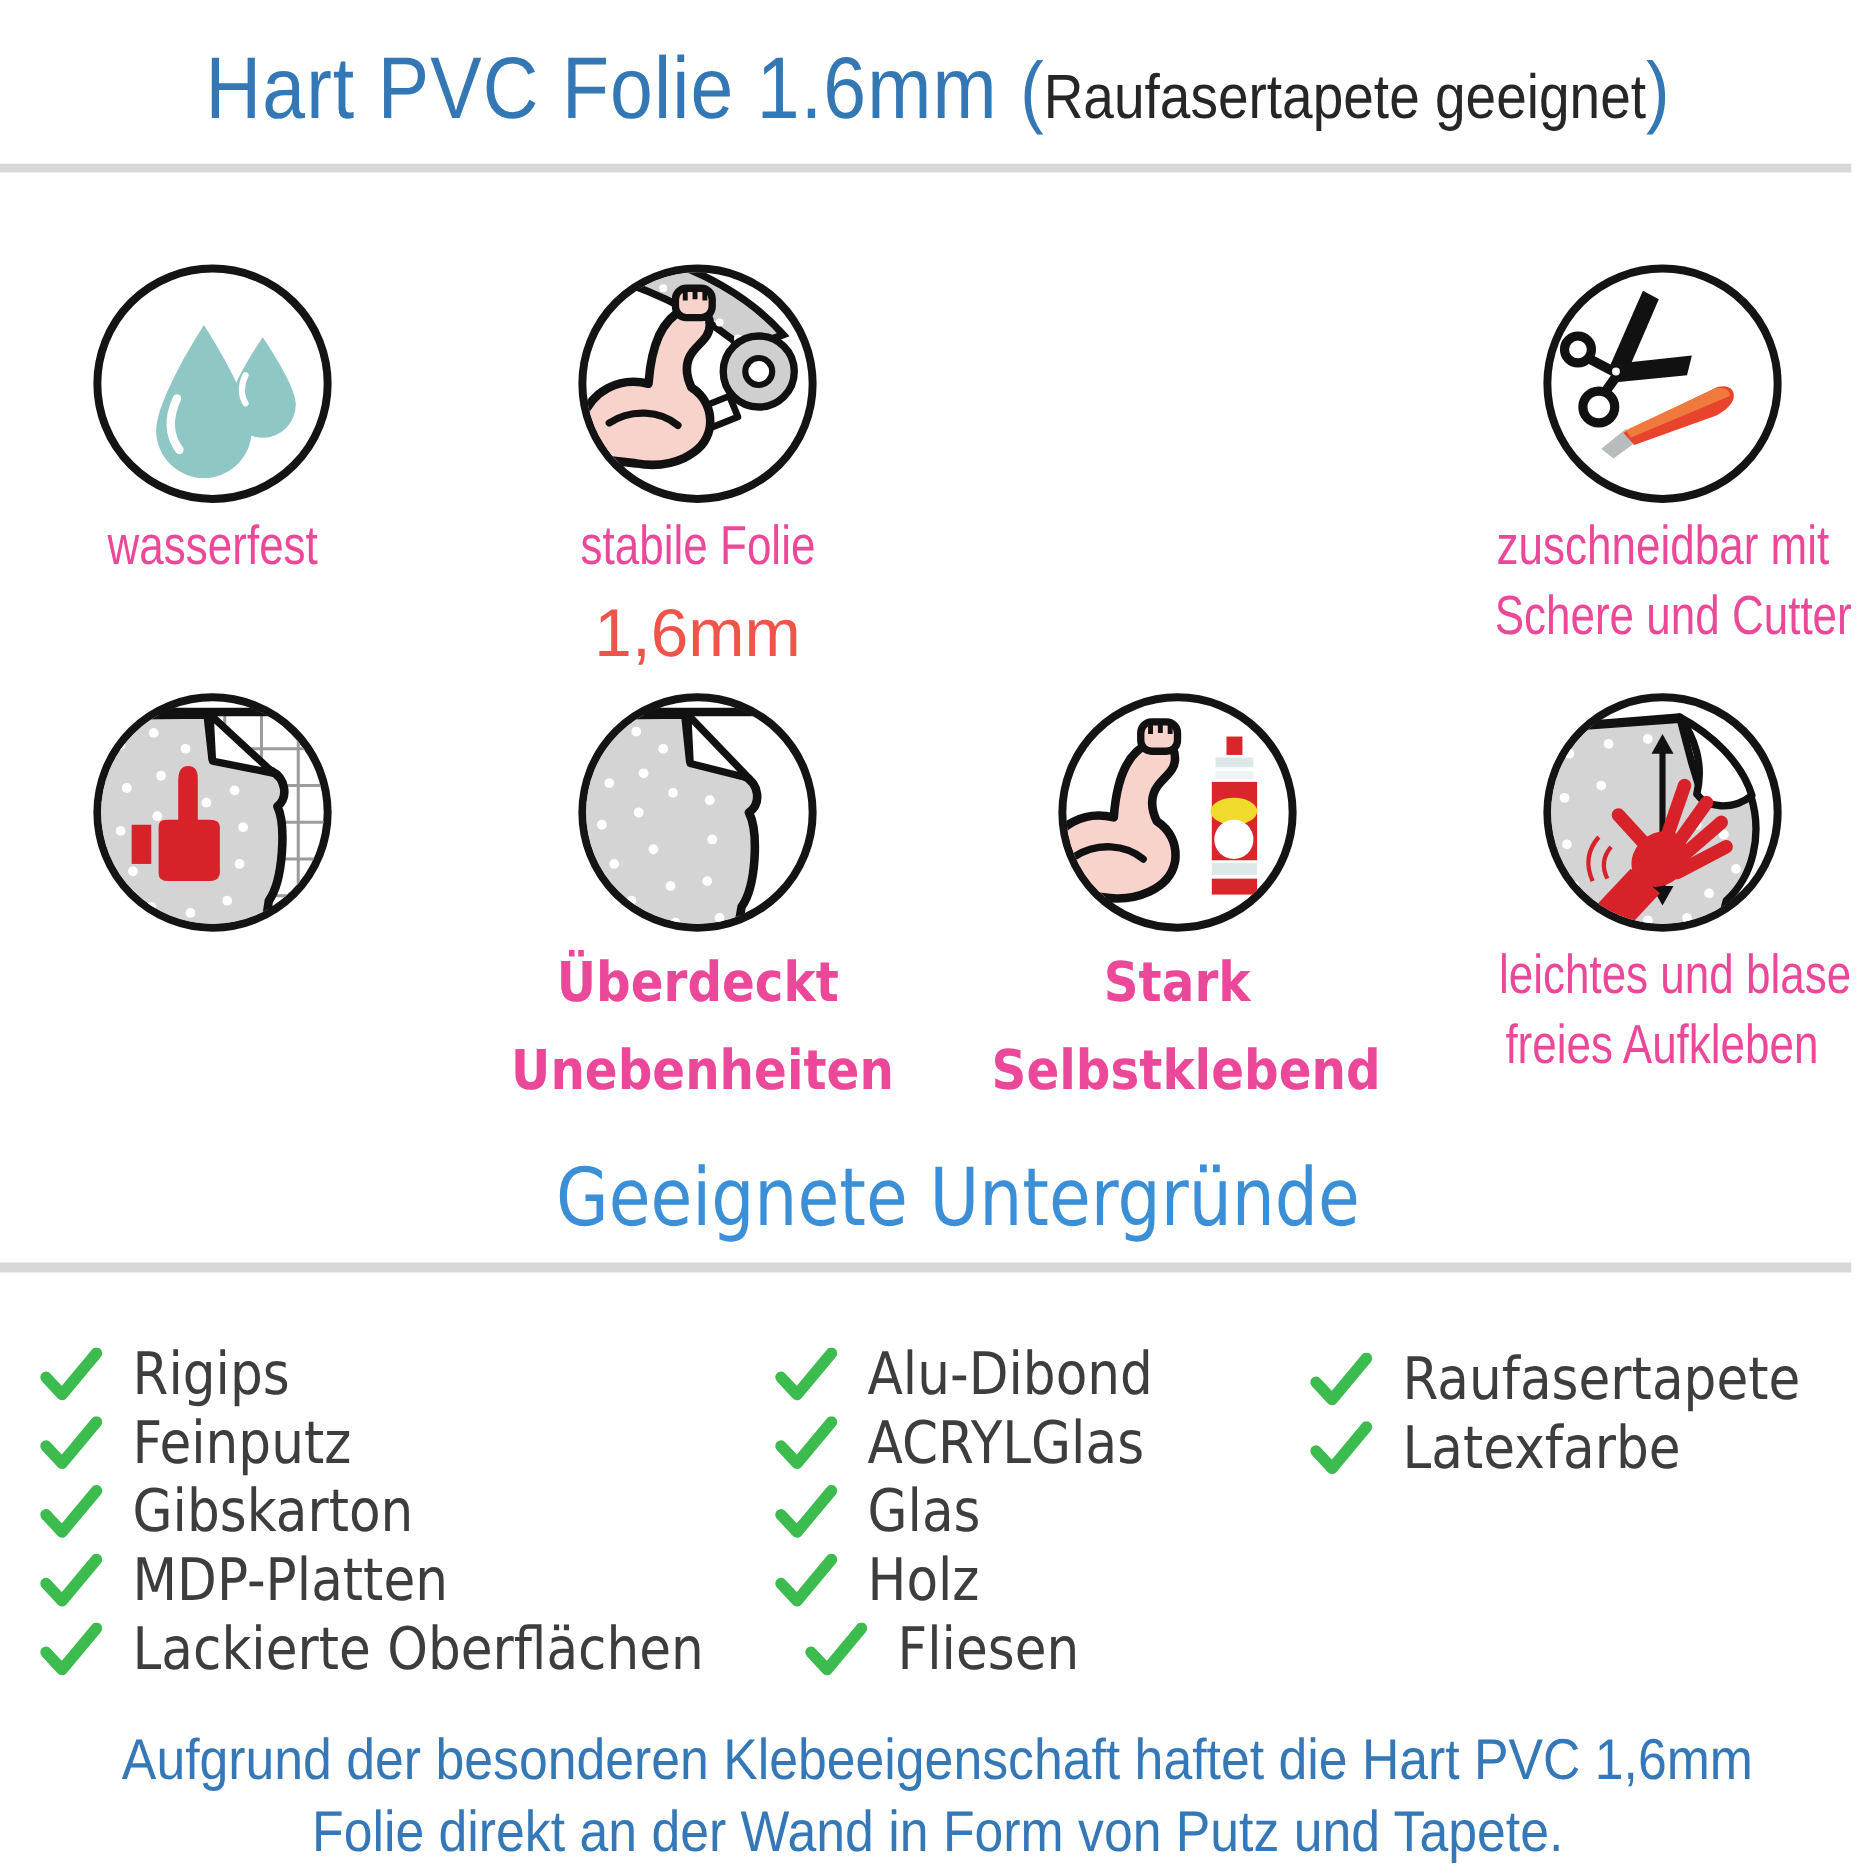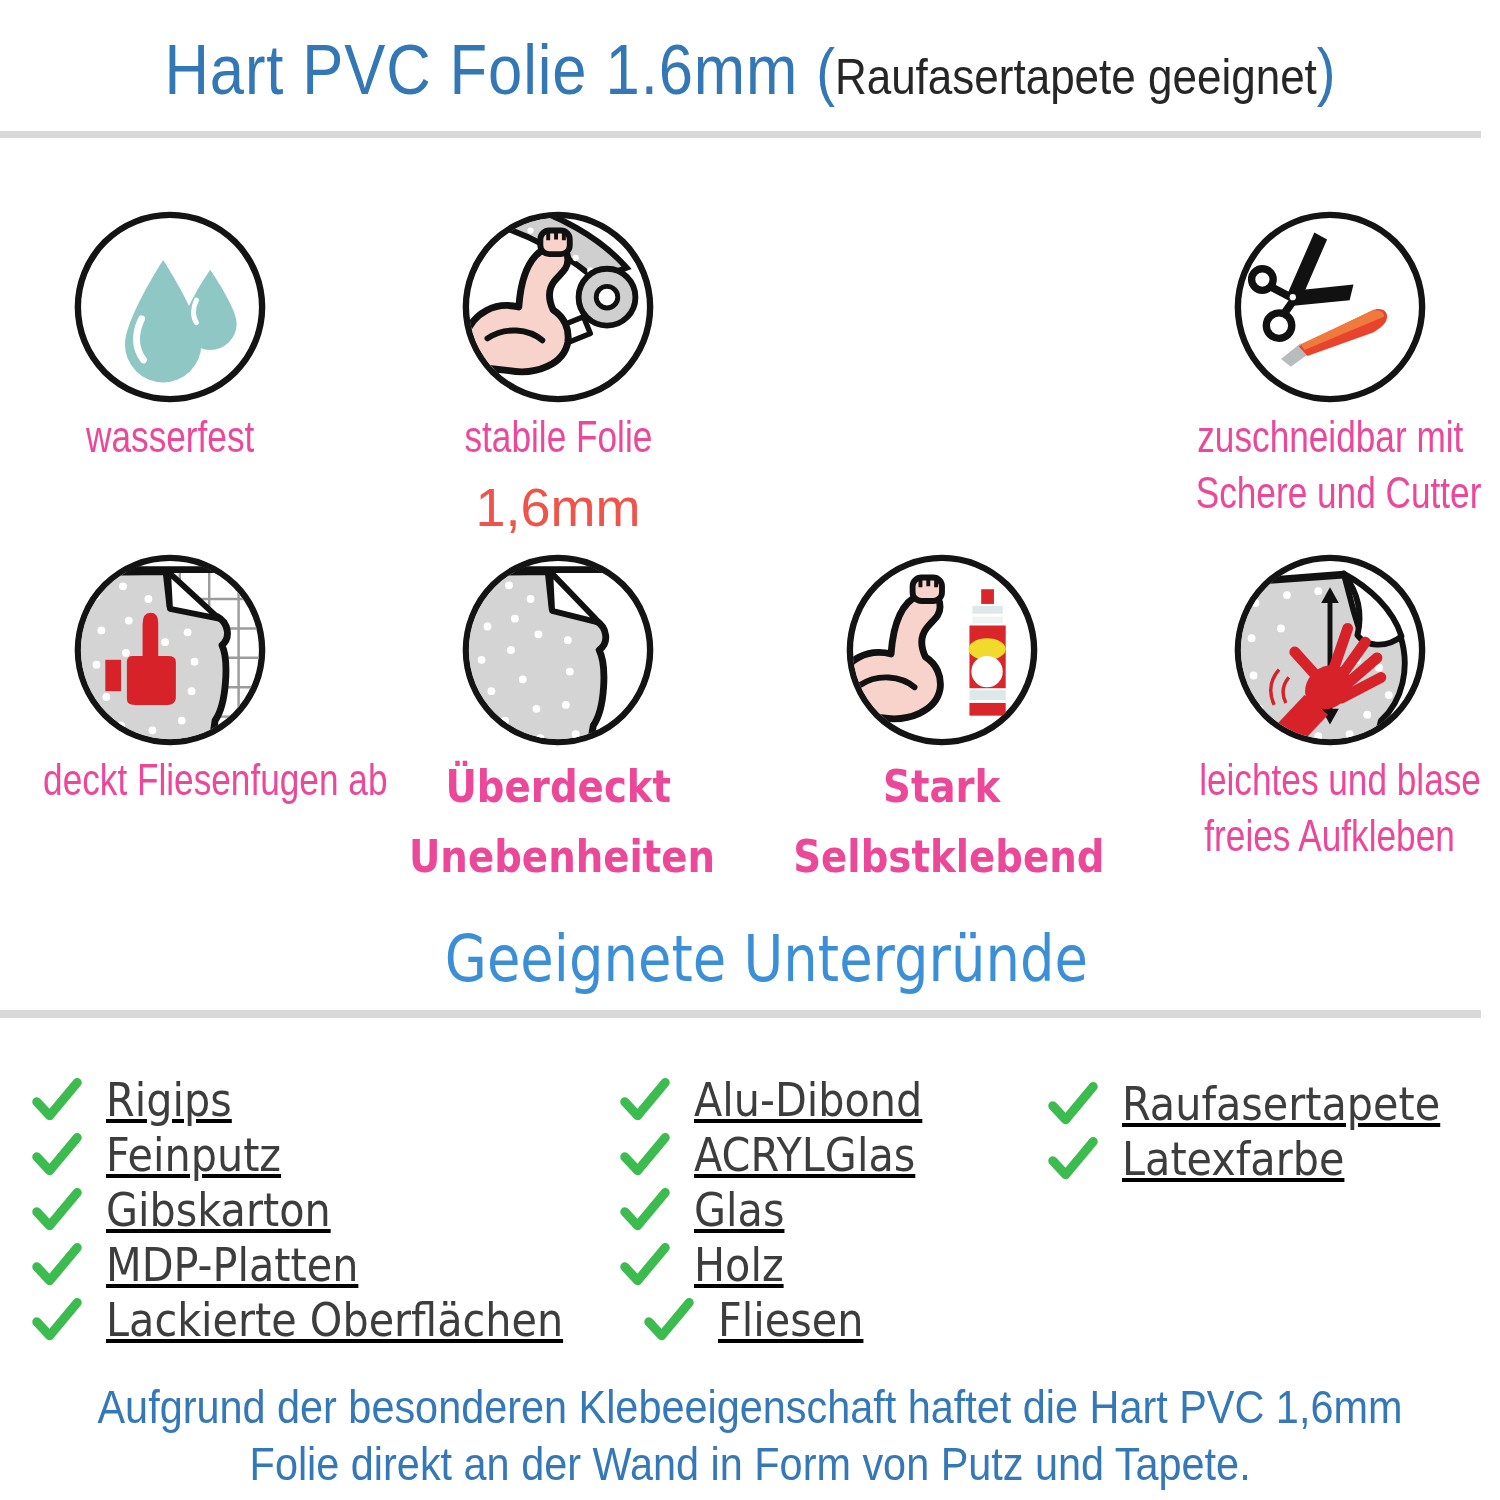--- a/index.html
+++ b/index.html
@@ -22,21 +22,21 @@
   .cond{display:inline-block;font-size:44px;transform:scaleX(.8);transform-origin:center;white-space:nowrap;}
   .boldlab{display:inline-block;font-family:"DejaVu Sans",sans-serif;font-weight:bold;font-size:44px;
            transform:scaleX(.88);transform-origin:center;white-space:nowrap;}
   .bold-lines{line-height:60px;}
   .note{margin-top:6px;font-size:54px;color:#ee544a;}
   
   .section-title{top:922px;left:16px;width:1500px;text-align:center;white-space:nowrap;}
   .section-title span{display:inline-block;font-family:"DejaVu Sans",sans-serif;font-size:64px;color:#3a8fd6;
            transform:scaleX(.85);transform-origin:center;}
   
-  .chk-col{position:absolute;text-decoration:underline;}
+  .chk-col{position:absolute;}
   .chk-row{display:flex;align-items:center;height:55px;}
   .chk-row svg{width:54px;height:44px;flex:none;margin-right:22px;}
   .chk-label{display:inline-block;font-family:"DejaVu Sans",sans-serif;font-size:47px;color:#3d3d3d;
              transform:scaleX(.88);transform-origin:left center;white-space:nowrap;}
   .indent{margin-left:24px;}
   
   .footer{top:1384px;left:0;width:1500px;text-align:center;line-height:46px;white-space:nowrap;}
   .footer span{display:inline-block;font-size:46px;color:#3478b8;transform:scaleX(.9);transform-origin:center;}
 </style>
 </head>
@@ -138,21 +138,20 @@
             <circle cx="95" cy="92" r="4"></circle>
             <circle cx="122" cy="142" r="4"></circle>
           <circle cx="50" cy="177" r="4"></circle>
             <circle cx="82" cy="182" r="4"></circle>
             <circle cx="112" cy="172" r="4"></circle>
         </g>
         <rect x="34" y="110" width="16" height="32" fill="#d8222a"></rect>
         <path d="M56,112 Q56,106 62,106 L72,106 L72,74 Q72,62 80,62 Q88,62 88,72 L88,106 L98,106 Q106,106 106,112 L106,146 Q107,156 98,156 L64,156 Q56,156 56,150 Z" fill="#d8222a"></path>
       </g>
     </svg>
-    <div class="flabel"><span class="cond">deckt Fliesenfugen ab</span></div>
   </div>
 
   <div class="feature" style="left:388px;top:548px">
     <svg class="icon" viewBox="0 0 200 200">
       <defs>
           <clipPath id="c6">
             <circle cx="100" cy="100" r="91"></circle>
           </clipPath>
         </defs>
       <circle cx="100" cy="100" r="94" fill="#fff" stroke="#141414" stroke-width="6.5"></circle>

